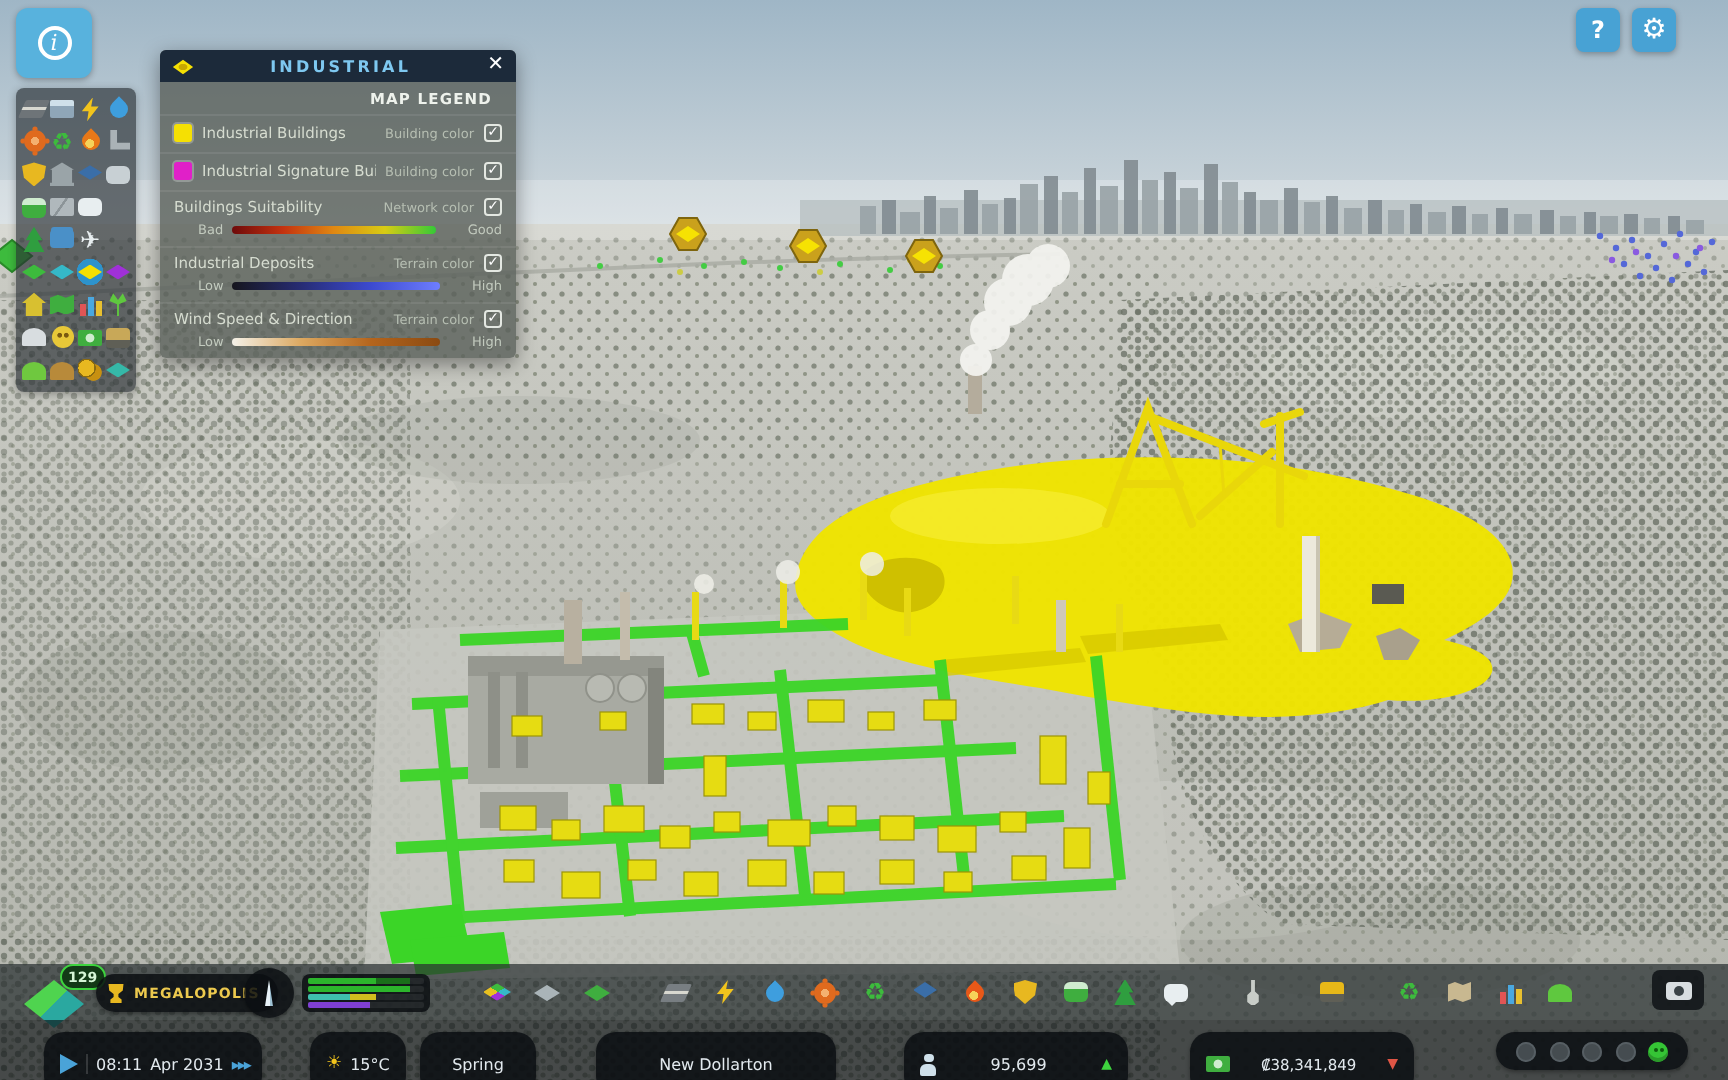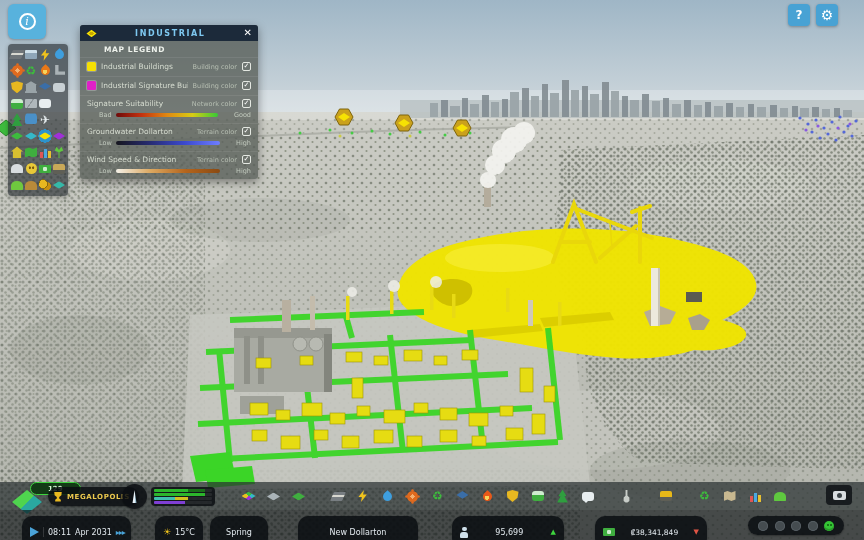--- a/index.html
+++ b/index.html
@@ -83,21 +83,21 @@
   .tr-btn.settings{right:26px;font-weight:normal;font-size:14px;}
 
   
   .panel{position:absolute;left:80px;top:25px;width:178px;background:rgba(92,98,92,.82);
     border-radius:3px;overflow:hidden;box-shadow:0 3px 10px rgba(0,0,0,.4);}
   .panel-header{height:16px;background:#1c2a3a;display:flex;align-items:center;padding:0 6px;}
   .panel-header .hicon{width:11px;height:11px;background:radial-gradient(circle,#c8a800 0 2px,#f5e003 2.4px);
     clip-path:polygon(50% 4%,96% 50%,50% 96%,4% 50%);transform:scaleY(.72);}
   .panel-title{flex:1;text-align:center;color:#7ec8f0;font-size:8px;font-weight:bold;letter-spacing:1.6px;}
   .panel-close{color:#fff;font-size:10px;font-weight:bold;cursor:pointer;line-height:1;}
-  .legend-title{padding:4px 24px 3px;color:#eef2ec;font-size:7.5px;font-weight:bold;letter-spacing:.6px;}
+  .legend-title{padding:4px 12px 3px;color:#eef2ec;font-size:7.5px;font-weight:bold;letter-spacing:.6px;text-align:right;}
   .lrow{padding:3px 7px 4px;border-top:1px solid rgba(255,255,255,.08);}
   .lrow-top{display:flex;align-items:center;gap:5px;}
   .swatch{width:9px;height:9px;border-radius:1.5px;flex:none;box-shadow:0 0 0 1px rgba(255,255,255,.25);}
   .llabel{flex:1;color:#d6dcd0;font-size:7.5px;white-space:nowrap;overflow:hidden;}
   .ltag{color:#b6beb2;font-size:6.5px;white-space:nowrap;}
   .lcheck{width:9px;height:9px;border:1px solid #e4e8e2;border-radius:2px;color:#fff;font-size:7px;
     display:flex;align-items:center;justify-content:center;line-height:1;flex:none;cursor:pointer;}
   .lscale{display:flex;align-items:center;gap:4px;margin-top:3px;}
   .lscale .end{color:#c2cabe;font-size:6.5px;flex:none;margin-left:12px;}
   .gradbar{flex:1;height:4px;border-radius:2px;background:#888;}
@@ -109,21 +109,21 @@
   .pill{position:absolute;height:19px;background:rgba(10,14,18,.85);border-radius:10px;
     display:flex;align-items:center;gap:4px;padding:16px 8px;color:#e2e9ee;font-size:8px;white-space:nowrap;
     box-shadow:0 1px 2px rgba(0,0,0,.35);}
 
   
   .level-diamond{position:absolute;left:12px;top:490px;width:30px;height:24px;}
   .level-diamond::before{content:"";position:absolute;inset:0;background:linear-gradient(135deg,#4fd44f 0 50%,#2aa8a0 50%);
     clip-path:polygon(50% 0,100% 50%,50% 100%,0 50%);}
   .level-badge{position:absolute;left:30px;top:482px;min-width:20px;height:13px;border-radius:7px;
     background:#133a16;border:1.5px solid #3ed43e;color:#d6f6d6;font-size:7px;font-weight:bold;
-    display:flex;align-items:center;justify-content:center;padding:0 17px;}
+    display:flex;align-items:center;justify-content:center;padding:0 3px;}
   .milestone-pill{left:48px;top:487px;padding:0 9px 0 5px;}
   .trophy{width:10px;height:10px;background:#e8b820;flex:none;
     clip-path:polygon(12% 0,88% 0,84% 38%,62% 55%,62% 70%,78% 82%,78% 100%,22% 100%,22% 82%,38% 70%,38% 55%,16% 38%);}
   .milestone-label{color:#ecc94e;font-weight:bold;font-size:7px;letter-spacing:.6px;}
   .monument-btn{position:absolute;left:122px;top:484px;width:25px;height:25px;border-radius:50%;
     background:rgba(10,14,18,.85);display:flex;align-items:center;justify-content:center;box-shadow:0 1px 2px rgba(0,0,0,.35);}
   .monument-glyph{width:9px;height:13px;background:linear-gradient(to right,#e8f2f8 0 55%,#9fc2d4 55%);
     clip-path:polygon(50% 0,72% 100%,28% 100%);}
   .demand-panel{position:absolute;left:151px;top:487px;width:64px;height:19px;border-radius:4px;
     background:rgba(10,14,18,.85);padding:2px 3px;display:flex;flex-direction:column;justify-content:space-between;}
@@ -494,34 +494,34 @@
       <div class="lrow-top">
         <span class="swatch" style="background: rgb(224, 32, 200);"></span>
         <span class="llabel">Industrial Signature Buildings</span>
         <span class="ltag">Building color</span>
         <span class="lcheck">✓</span>
       </div>
     </div>
 
     <div class="lrow">
       <div class="lrow-top">
-        <span class="llabel">Signature Suitability</span>
+        <span class="llabel">Buildings Suitability</span>
         <span class="ltag">Network color</span>
         <span class="lcheck">✓</span>
       </div>
       <div class="lscale">
         <span class="end">Bad</span>
         <span class="gradbar" style="background: linear-gradient(to right, rgb(110, 10, 10), rgb(196, 50, 16), rgb(224, 136, 18), rgb(216, 204, 20), rgb(53, 201, 55));"></span>
         <span class="end">Good</span>
       </div>
     </div>
 
     <div class="lrow">
       <div class="lrow-top">
-        <span class="llabel">Groundwater Dollarton</span>
+        <span class="llabel">Industrial Deposits</span>
         <span class="ltag">Terrain color</span>
         <span class="lcheck">✓</span>
       </div>
       <div class="lscale">
         <span class="end">Low</span>
         <span class="gradbar" style="background: linear-gradient(to right, rgb(22, 22, 30), rgb(39, 44, 116), rgb(60, 74, 208), rgb(110, 126, 255));"></span>
         <span class="end">High</span>
       </div>
     </div>
 

